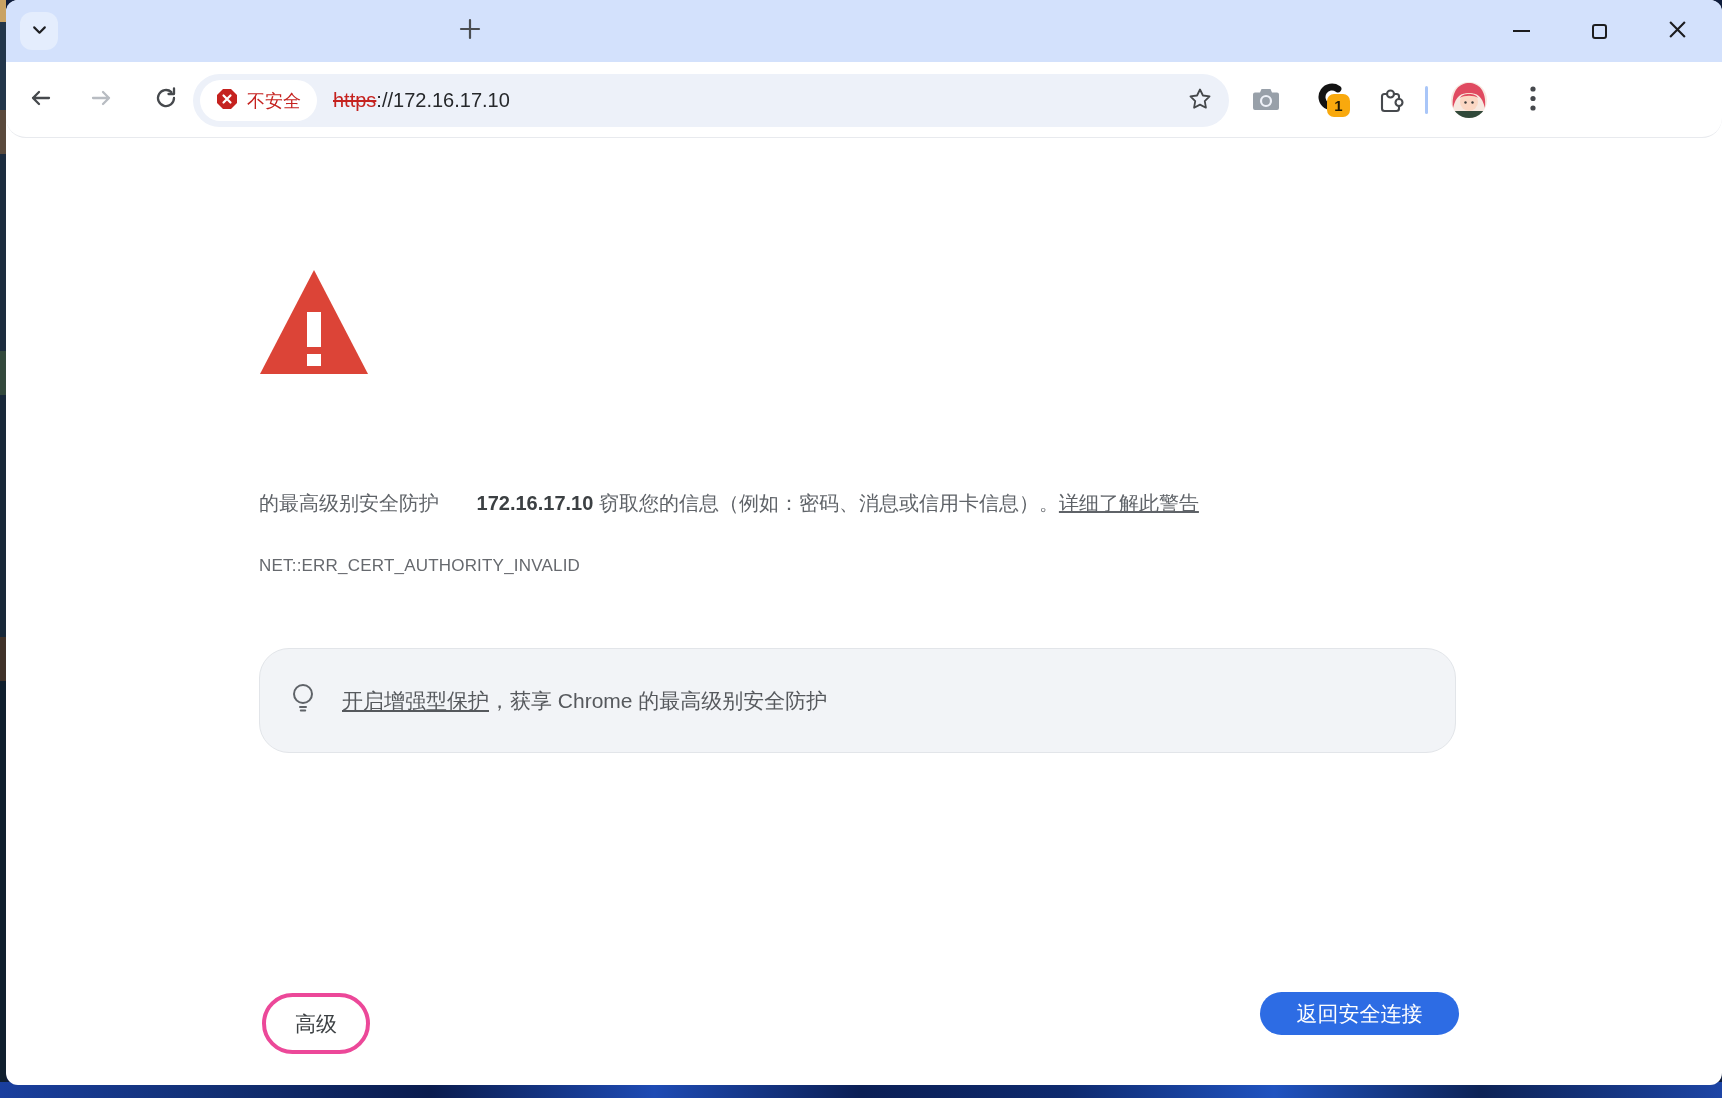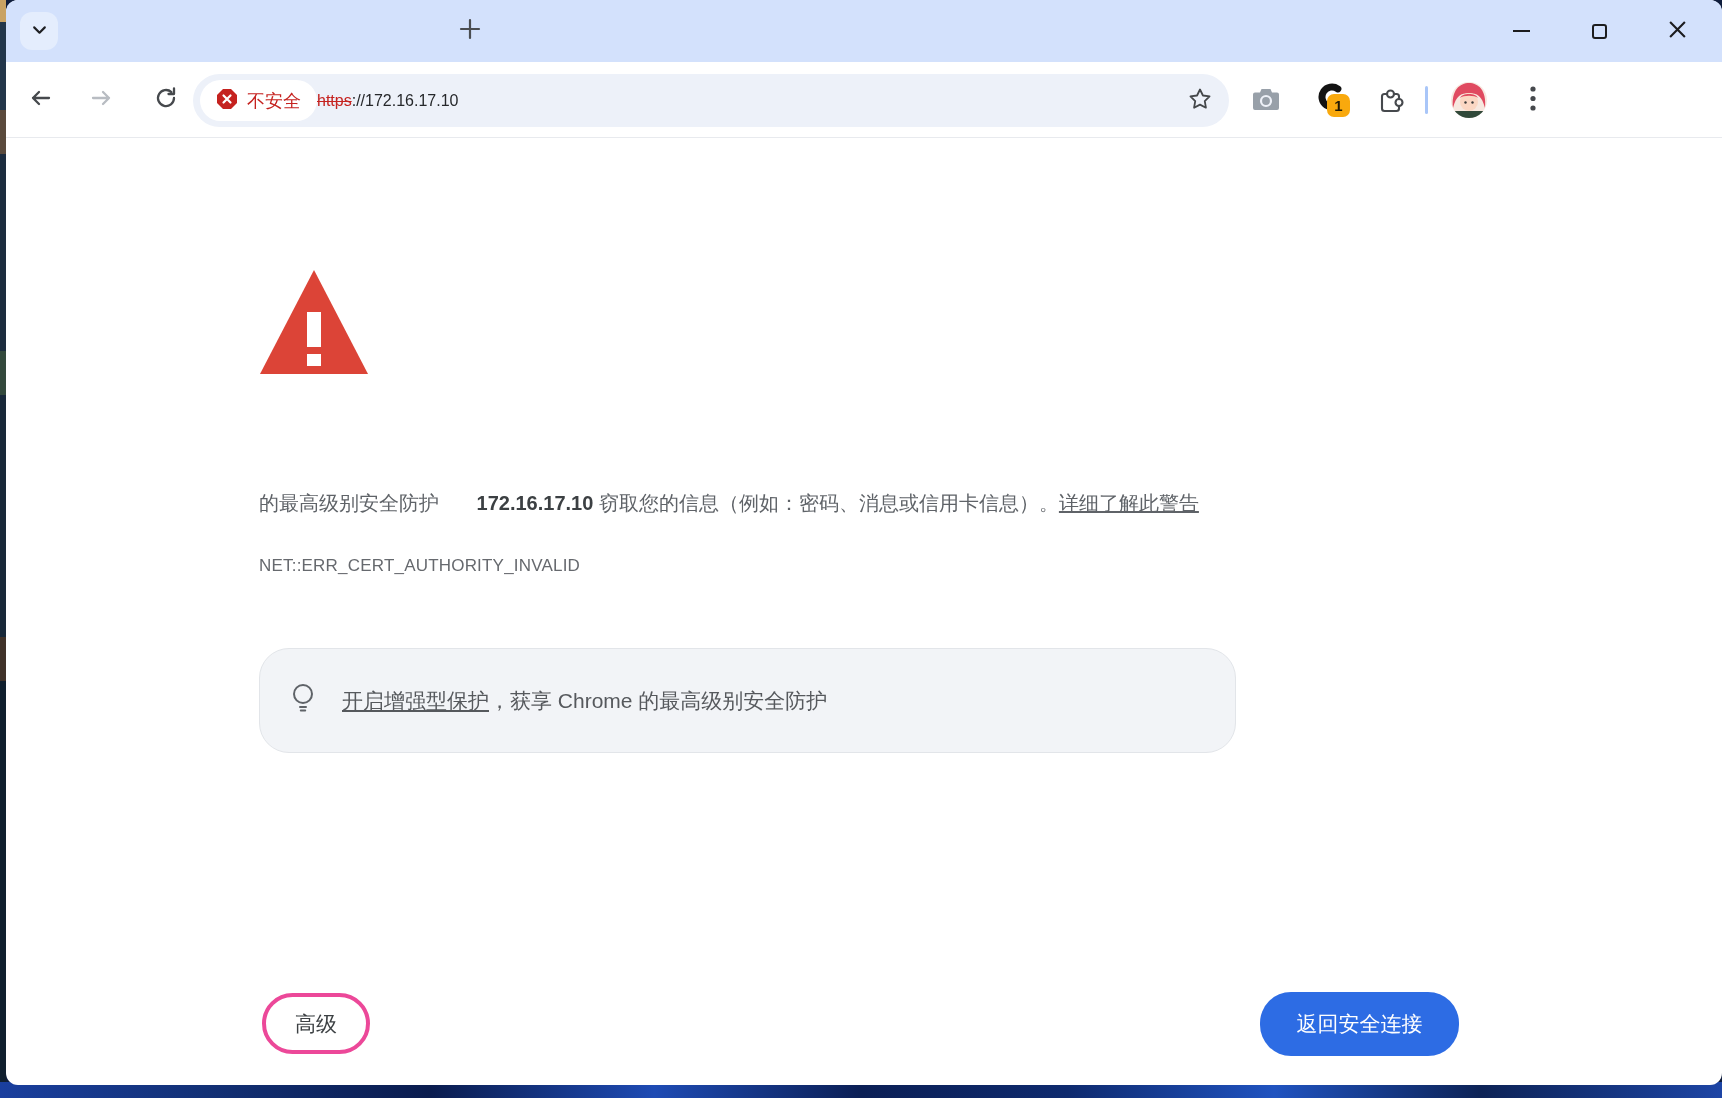--- a/index.html
+++ b/index.html
@@ -26,29 +26,29 @@
   .tab-close { width:26px; height:26px; border-radius:50%; display:flex; align-items:center; justify-content:center; cursor:pointer; }
   .newtab { position:absolute; left:449px; top:16px; width:30px; height:30px;
     display:flex; align-items:center; justify-content:center; cursor:pointer; }
   .win-controls { position:absolute; right:6px; top:0; height:62px; display:flex; }
   .win-btn { width:78px; height:62px; display:flex; align-items:center; justify-content:center; cursor:pointer; }
   .min-glyph { width:17px; height:2px; background:#1c1c1e; }
   .max-glyph { width:15px; height:15px; border:2px solid #1c1c1e; border-radius:3px; }
 
   
   .toolbar { position:absolute; left:0; top:62px; right:0; height:76px; background:#fff;
-    border-bottom:1px solid #e8eaee; }
+    border-bottom:1px solid #e8eaee;border-radius:20px; }
   .nav-btn { position:absolute; top:24px; width:28px; height:28px; display:flex;
     align-items:center; justify-content:center; cursor:pointer; }
   .omnibox { position:absolute; left:187px; top:12px; width:1036px; height:53px;
     border-radius:27px; background:#edf1f9; display:flex; align-items:center; padding:0 16px 0 7px; cursor:text; }
   .sec-chip { height:41px; background:#fff; border-radius:21px; display:flex; align-items:center;
     gap:9px; padding:0 16px; cursor:pointer; }
   .sec-chip-label { font-size:18px; color:#c5221f; }
-  .url { font-size:16px; white-space:nowrap; }
+  .url { margin-left:16px; font-size:20px; white-space:nowrap; }
   .url .scheme { color:#c5221f; text-decoration:line-through; }
   .url .rest { color:#26282b; }
   .star-btn { margin-left:auto; width:26px; height:26px; display:flex; align-items:center; justify-content:center; cursor:pointer; }
   .tb-icon { position:absolute; top:24px; width:30px; height:30px; display:flex;
     align-items:center; justify-content:center; cursor:pointer; }
   .ext-badge { position:absolute; left:12px; top:12px; width:23px; height:23px; border-radius:7px;
     background:#f9a90d; display:flex; align-items:center; justify-content:center;
     font-size:15px; font-weight:bold; color:#201a06; }
   .vsep { position:absolute; left:1419px; top:24px; width:3px; height:28px; border-radius:2px; background:#a9c6f8; }
   .avatar { position:absolute; left:1445px; top:20px; width:36px; height:36px; border-radius:50%;
@@ -60,30 +60,30 @@
     border-bottom:104px solid #dc4437; }
   .exc-bar { position:absolute; left:47px; top:42px; width:14px; height:35px; background:#fff; }
   .exc-dot { position:absolute; left:47px; top:84px; width:14px; height:12px; background:#fff; }
 
   .page-title { position:absolute; left:253px; top:420px; font-size:32px; font-weight:400; color:#202124; }
   .page-body { position:absolute; left:253px; top:490px; font-size:20px; color:#5f6368; white-space:nowrap; }
   .page-body .ip { font-weight:bold; color:#3c4043;margin-left:32px; }
   .learn-link { color:#5f6368; text-decoration:underline; cursor:pointer; }
   .err-code { position:absolute; left:253px; top:556px; font-size:17px; color:#66696e; letter-spacing:.2px; }
 
-  .banner { position:absolute; left:253px; top:648px; width:977px; height:105px;
+  .banner { position:absolute; left:253px; top:648px; width:1197px; height:105px;
     border-radius:30px; background:#f2f4f7; border:1px solid #e2e5e9;
     display:flex; align-items:center; gap:26px; padding:0 30px; }
   .banner-text { font-size:21px; color:#56595d; white-space:nowrap; }
   .banner-link { color:#56595d; text-decoration:underline; cursor:pointer; }
 
   .btn-advanced { position:absolute; left:256px; top:993px; width:108px; height:61px;
     border-radius:31px; border:4px solid #ec4899; background:#fff; color:#3c4043; font-size:21px;
     display:flex; align-items:center; justify-content:center; cursor:pointer; }
-  .btn-back { position:absolute; left:1254px; top:992px; width:199px; height:64px;
+  .btn-back { position:absolute; left:1254px; top:992px; width:199px; height:43px;
     border-radius:31px; background:#2d6ce4; color:#fff; font-size:21px;
     display:flex; align-items:center; justify-content:center; cursor:pointer; }
 </style>
 </head>
 <body>
 
 <div class="desktop-left"></div>
 <div class="desktop-bottom"></div>
 
 <div class="window">

